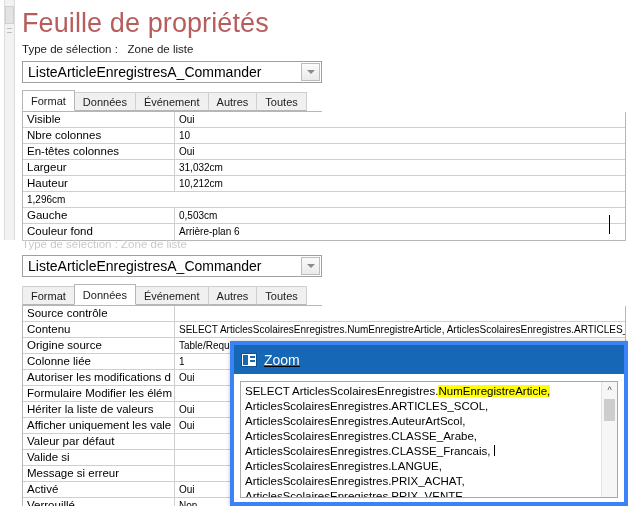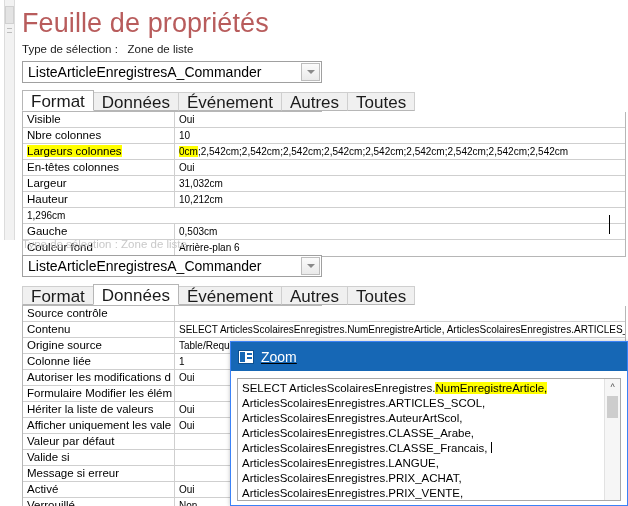--- a/index.html
+++ b/index.html
@@ -111,21 +111,21 @@
     width: 300px;
     height: 21px;
     border-bottom: 1px solid #b6b6b6;
     display: flex;
     align-items: flex-end;
   }
   .tab {
     height: 19px;
     line-height: 19px;
     padding: 0 8px;
-    font-size: 17px;
+    font-size: 11px;
     color: #1b1b1b;
     background: #f0f0f0;
     border: 1px solid #cfcfcf;
     border-bottom: 1px solid #b6b6b6;
     margin-right: -1px;
     box-sizing: border-box;
     white-space: nowrap;
   }
   .tab.active {
     background: #ffffff;
@@ -201,21 +201,21 @@
     left: 14px; top: 255px; width: 614px;
   }
   .panel-two .combo { margin-top: 0; }
 
   
   .zoom-dialog {
     position: absolute;
     left: 230px; top: 341px;
     width: 398px; height: 165px;
     background: #ffffff;
-    border: 1px solid #3b82f6;
+    border: 4px solid #3b82f6;
     box-sizing: border-box;
     box-shadow: 0 0 4px rgba(0,0,0,.25);
     overflow: hidden;
     text-decoration: underline;
   }
   .zoom-titlebar {
     height: 29px;
     background: #1667b5;
     display: flex;
     align-items: center;
@@ -327,24 +327,20 @@
       </div>
 
     <div class="grid g1" id="grid1">
         <div class="row">
           <div class="cell-label">Visible</div>
           <div class="cell-value">Oui</div>
         </div>
         <div class="row">
           <div class="cell-label">Nbre colonnes</div>
           <div class="cell-value">10</div>
-        </div>
-        <div class="row">
-          <div class="cell-label"><span class="hl">Largeurs colonnes</span></div>
-          <div class="cell-value"><span class="hl">0cm</span>;2,542cm;2,542cm;2,542cm;2,542cm;2,542cm;2,542cm;2,542cm;2,542cm;2,542cm</div>
         </div>
         <div class="row">
           <div class="cell-label">En-têtes colonnes</div>
           <div class="cell-value">Oui</div>
         </div>
         <div class="row">
           <div class="cell-label">Largeur</div>
           <div class="cell-value">31,032cm</div>
         </div>
         <div class="row">

